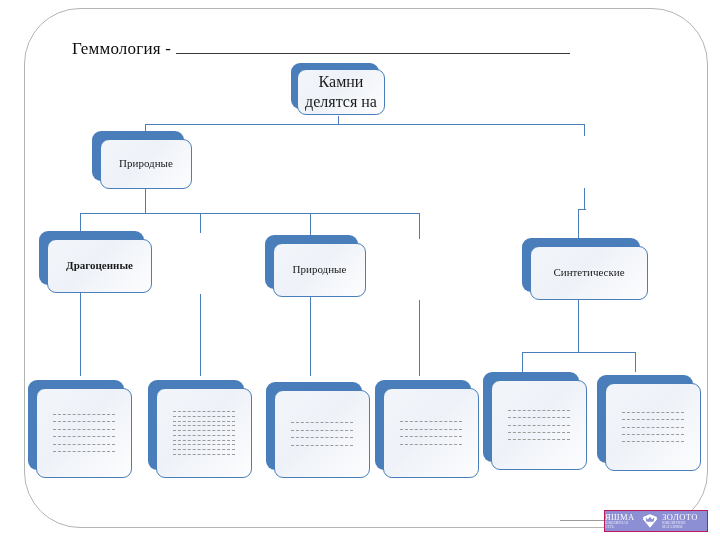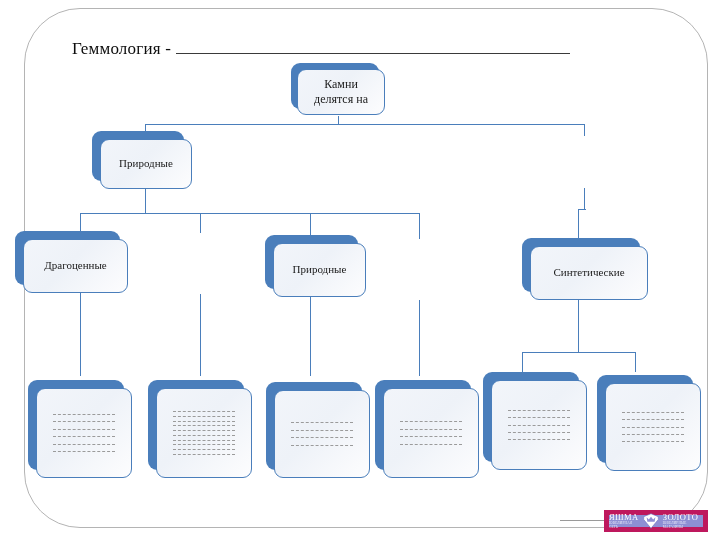--- a/index.html
+++ b/index.html
@@ -95,21 +95,21 @@
     text-align: center;
     padding: 2px 6px;
   }
   .node .label {
     font-family: "Liberation Serif", serif;
     font-size: 11px;
     color: #1a1a1a;
     line-height: 1.25;
     word-break: break-word;
   }
-  .node.top .label { font-size: 12px; }
+  .node.top .label { font-size: 16px; }
   .node.lvl2 .label { font-size: 11px; }
 
   
   .blanklines {
     width: 100%;
     height: 100%;
     box-sizing: border-box;
     display: flex;
     flex-direction: column;
     justify-content: center;
@@ -125,21 +125,21 @@
   .blanklines.dense .rule { margin: 1.9px 0; }
 
   
   #logo {
     position: absolute;
     left: 604px;
     top: 510px;
     width: 104px;
     height: 22px;
     background: #8d8fd4;
-    border: 5px solid #be185d;
+    border: 1px solid #be185d;
     box-sizing: border-box;
     display: flex;
     align-items: center;
     justify-content: center;
     gap: 3px;
   }
   #logo .lg-word {
     font-family: "Liberation Serif", serif;
     font-size: 8.5px;
     color: #ffffff;
@@ -216,21 +216,21 @@
   </div>
 
   <div class="node lvl2" style="left:92px; top:131px; width:92px; height:50px;">
     <div class="shadow"></div>
     <div class="face" style="left:8px; top:8px; width:92px; height:50px;">
       <span class="label">Природные</span>
     </div>
   </div>
 
 
-  <div class="node lvl3" style="left:15px; top:231px; width:105px; height:54px;">
+  <div class="node lvl3" style="left:39px; top:231px; width:105px; height:54px;font-weight:bold;">
     <div class="shadow"></div>
     <div class="face" style="left:8px; top:8px; width:105px; height:54px;">
       <span class="label">Драгоценные</span>
     </div>
   </div>
 
 
   <div class="node lvl3" style="left:265px; top:235px; width:93px; height:54px;">
     <div class="shadow"></div>
     <div class="face" style="left:8px; top:8px; width:93px; height:54px;">

